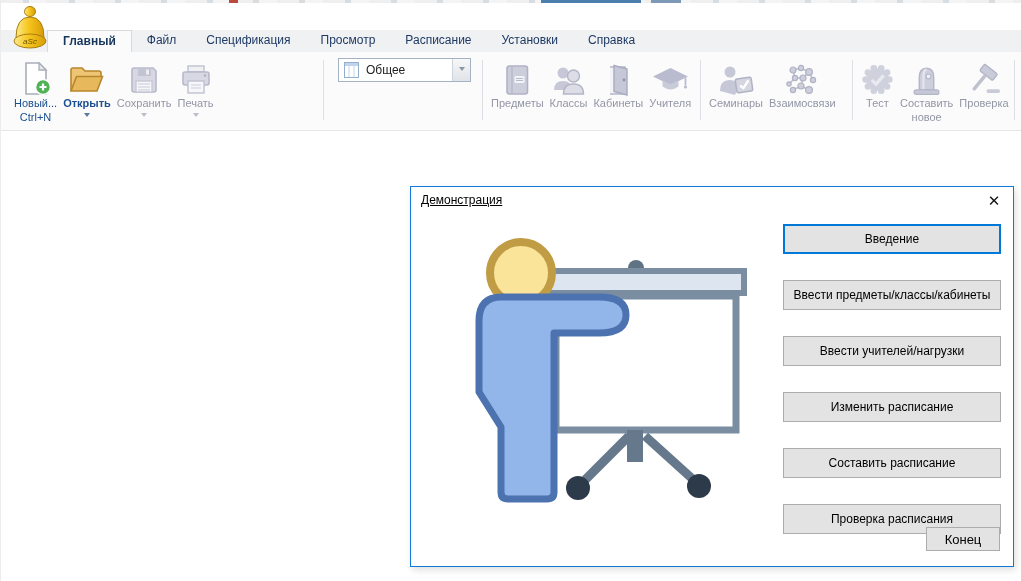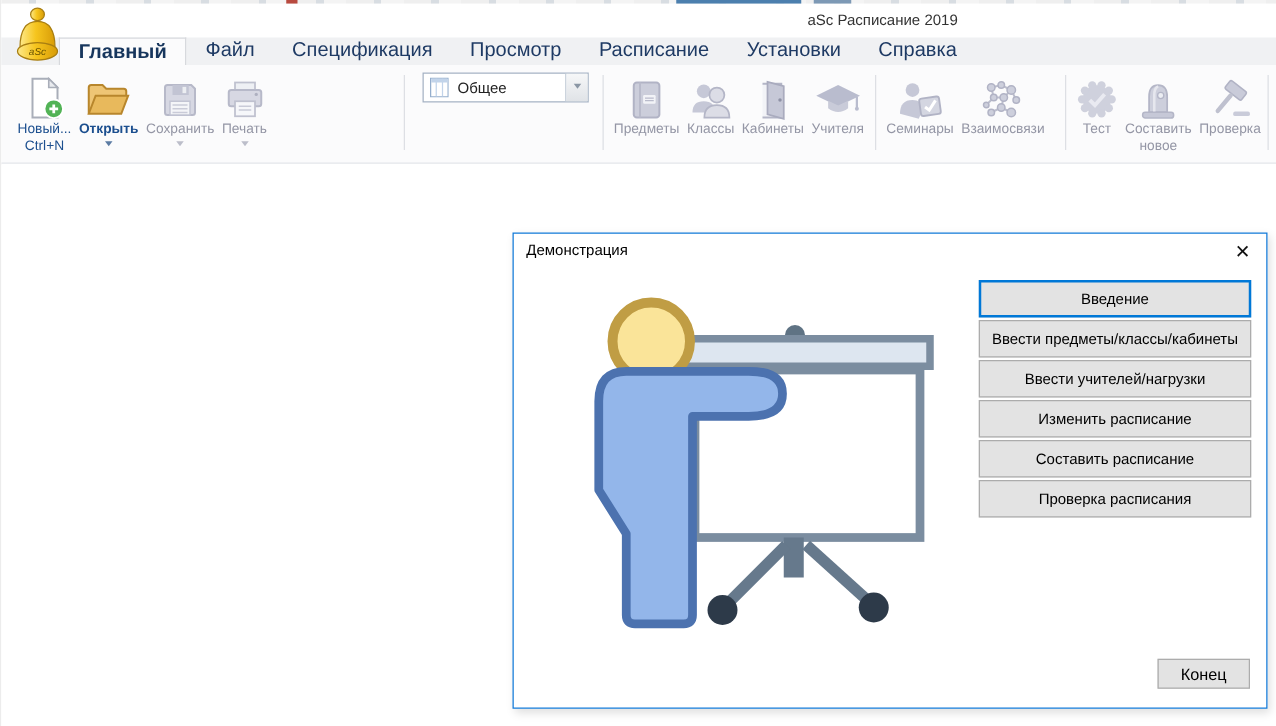--- a/index.html
+++ b/index.html
@@ -16,21 +16,21 @@
       repeating-linear-gradient(90deg,#efefef 0 22px,#d8dde2 22px 28px,#f4f4f4 28px 46px);
   }
 
   
   .titlebar { position:absolute; top:3px; left:0; width:1021px; height:27px; background:#fff; }
   .window-title { position:absolute; left:645px; top:6px; font-size:12px; color:#333; }
   .logo { position:absolute; left:8px; top:4px; width:42px; height:48px; z-index:5; }
 
   
   .tabstrip { position:absolute; top:30px; left:0; width:1021px; height:22px; background:#f0f1f3; display:flex; padding-left:46px; }
-  .tab { height:22px; line-height:21px; padding:0 15px; font-size:16px; color:#1e3a64; cursor:default; }
+  .tab { height:22px; line-height:21px; padding:0 15px; font-size:12px; color:#1e3a64; cursor:default; }
   .tab.active { background:#fbfbfc; border:1px solid #d7d9dd; border-bottom:none; font-weight:bold; color:#17365d; }
 
   
   .ribbon { position:absolute; top:52px; left:0; width:1021px; height:79px; background:#fbfbfc; border-bottom:1px solid #e4e6ea; }
   .rgroup { position:absolute; top:3px; display:flex; align-items:flex-start; }
   .rbtn { display:flex; flex-direction:column; align-items:center; padding:2px 3px; cursor:default; }
   .rbtn .ic { height:39px; display:flex; align-items:flex-end; justify-content:center; }
   .rbtn .lbl { font-size:11px; line-height:13px; text-align:center; white-space:nowrap; margin-top:1px; }
   .rbtn.blue .lbl { color:#1c4f8f; }
   .rbtn.bold .lbl { font-weight:bold; }
@@ -43,38 +43,35 @@
   .combo { position:absolute; left:337px; top:6px; width:133px; height:24px; background:#fff; border:1px solid #a5b2c3; display:flex; align-items:center; padding-left:5px; gap:7px; }
   .combo-value { font-size:12px; color:#222; }
   .combo-btn { margin-left:auto; width:18px; height:22px; background:linear-gradient(#f6f7f8,#e0e3e7); border-left:1px solid #ccd4dd; display:flex; align-items:center; justify-content:center; }
   .combo-btn .dd { margin-top:0; border-top-color:#8a96a4; }
 
   
   .canvas { position:absolute; top:132px; left:0; width:1021px; height:449px; background:#fff; }
 
   
   .dialog { position:absolute; left:409px; top:186px; width:604px; height:381px; background:#fff; border:1px solid #1079d8; box-shadow:2px 3px 7px rgba(0,0,0,.13); z-index:10; }
-  .dlg-title { position:absolute; left:10px; top:6px; font-size:12px; color:#000; }
+  .dlg-title { position:absolute; left:10px; top:6px; font-size:12px; color:#000;text-decoration:underline; }
   .dlg-close { position:absolute; top:4px; right:8px; width:22px; height:20px; display:flex; align-items:center; justify-content:center; font-size:15px; color:#111; cursor:default; }
   .illus { position:absolute; left:38px; top:44px; }
-  .dbtns { position:absolute; left:372px; top:37px; width:218px; display:flex; flex-direction:column; gap:2px; }
+  .dbtns { position:absolute; left:372px; top:37px; width:218px; display:flex; flex-direction:column; gap:26px; }
   .dbtn { height:30px; background:#e3e3e3; border:1px solid #acacac; display:flex; align-items:center; justify-content:center; font-size:12px; color:#000; cursor:default; }
   .dbtn.focus { border:2px solid #0078d7; }
   .end-btn { position:absolute; right:13px; bottom:15px; width:74px; height:24px; background:#e3e3e3; border:1px solid #acacac; display:flex; align-items:center; justify-content:center; font-size:13px; color:#000; cursor:default; }
 </style>
 </head>
 <body>
 
 <div id="stage">
 
   <div class="top-sliver"></div>
 
-  <div class="titlebar">
-    <span class="window-title">aSc Расписание 2019</span>
-  </div>
 
   <svg class="logo" viewBox="0 0 42 48">
     <defs>
       <linearGradient id="gold" x1="0" y1="0" x2="1" y2="0">
         <stop offset="0" stop-color="#fde98a"></stop>
           <stop offset="0.45" stop-color="#f6c51e"></stop>
           <stop offset="1" stop-color="#d89c08"></stop>
       </linearGradient>
     </defs>
     <ellipse cx="21" cy="7.5" rx="5.5" ry="5" fill="url(#gold)" stroke="#a87e12" stroke-width="1"></ellipse>

